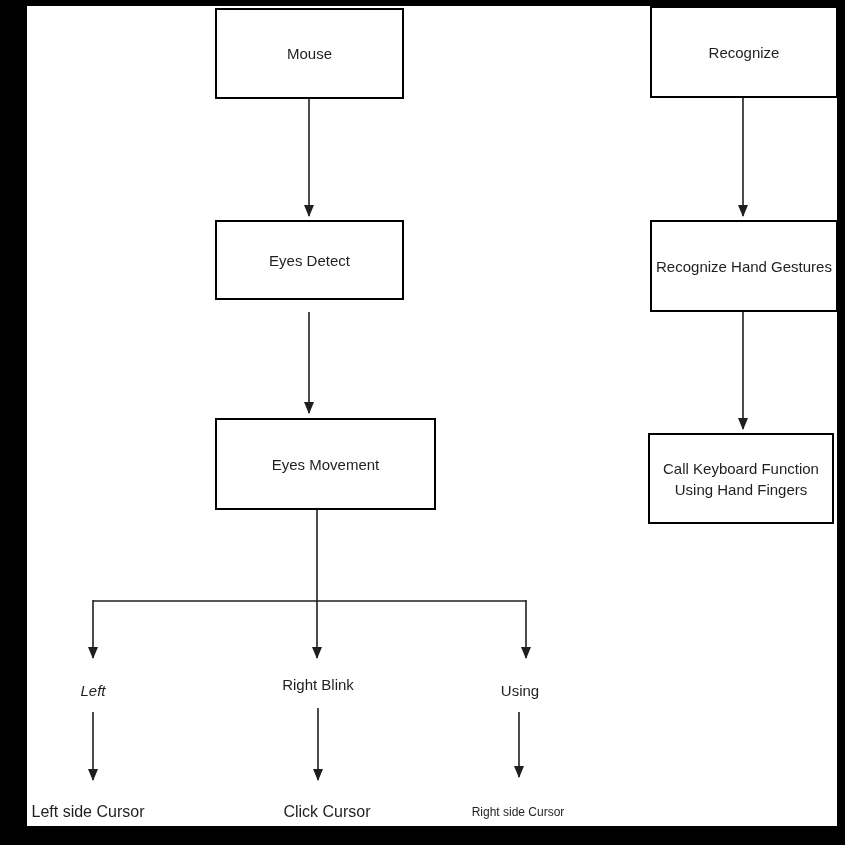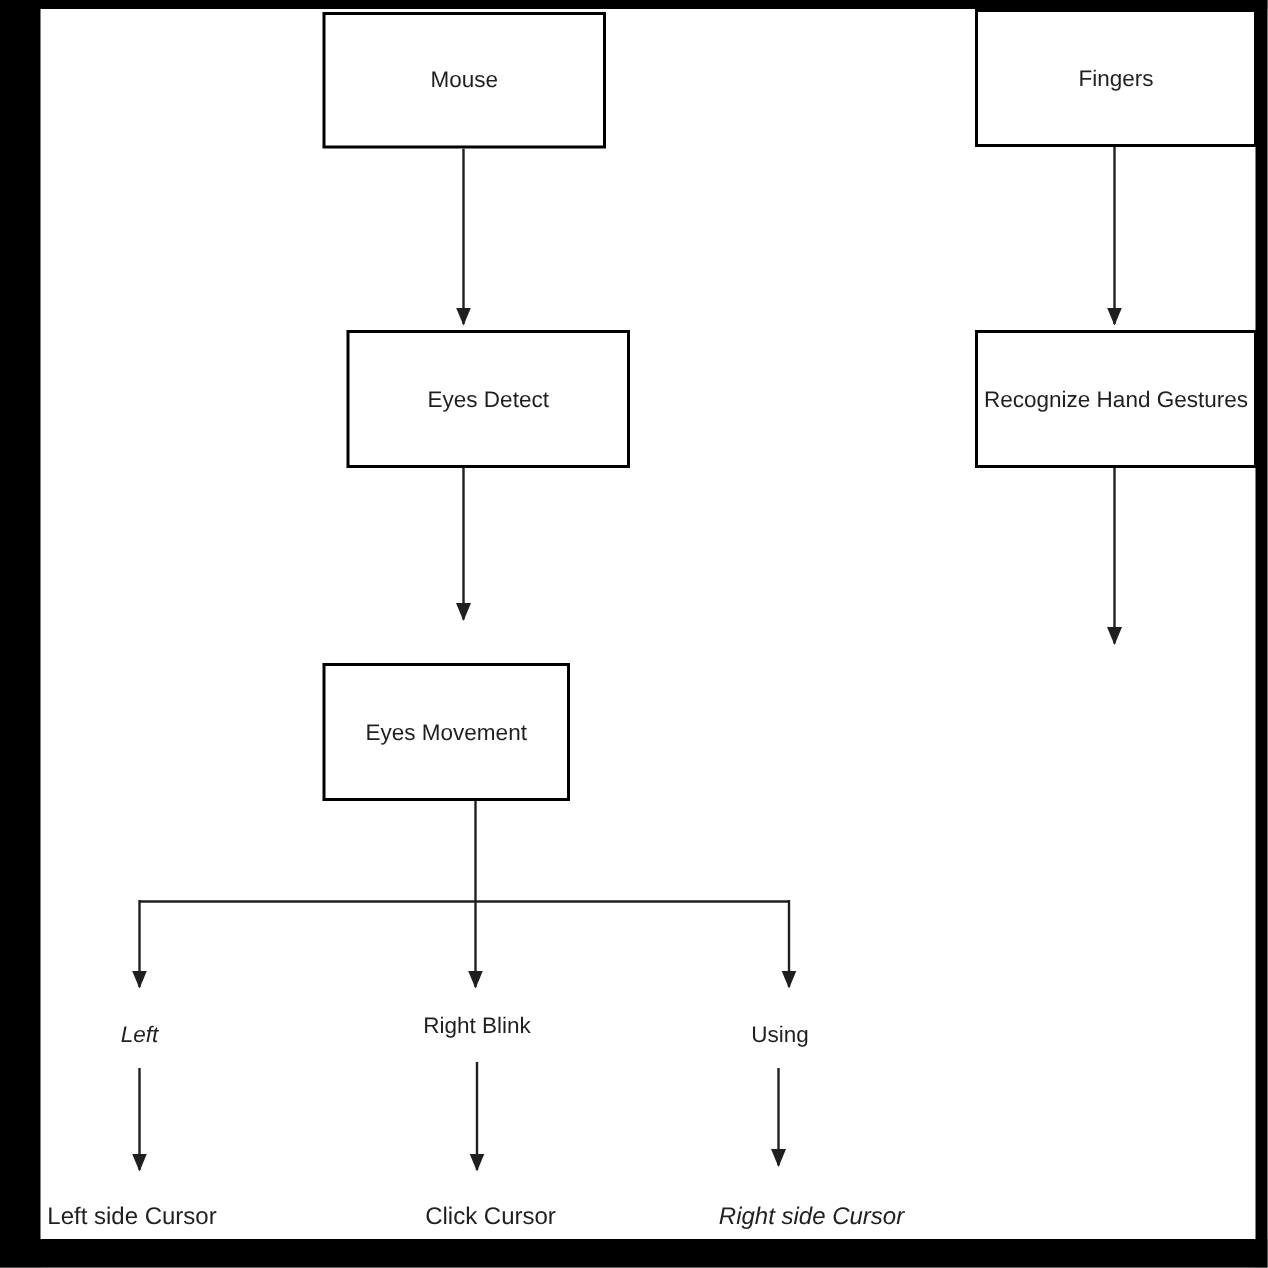--- a/index.html
+++ b/index.html
@@ -38,40 +38,40 @@
     box-sizing:border-box;
     background:var(--box-fill);
     border:2px solid var(--box-border);
     display:flex;align-items:center;justify-content:center;
     text-align:center;
     font-size:15px;line-height:1.4;
     z-index:10;
     padding:2px;
   }
   #node-mouse{left:215px;top:8px;width:189px;height:91px;}
-  #node-eyes-detect{left:231px;top:220px;width:189px;height:92px;}
-  #node-eyes-movement{left:215px;top:418px;width:165px;height:92px;margin-top:24px;}
+  #node-eyes-detect{left:215px;top:220px;width:189px;height:80px;}
+  #node-eyes-movement{left:215px;top:418px;width:221px;height:92px;}
   #node-keyboard{left:650px;top:6px;width:188px;height:92px;}
   #node-recognize-hand-gestures{left:650px;top:220px;width:188px;height:92px;}
   #node-call-keyboard-function{left:648px;top:433px;width:186px;height:91px;padding:2px 0;}
 
   
   .float-label{
     position:absolute;
     transform:translate(-50%,-50%);
     white-space:nowrap;
     font-size:15px;
     z-index:10;
   }
   #label-left{left:93px;top:690px;font-style:italic;}
   #label-eyes-blink{left:318px;top:684px;}
   #label-right{left:520px;top:690px;}
   #label-left-side-cursor{left:88px;top:812px;font-size:16px;}
   #label-click-cursor{left:327px;top:812px;font-size:16px;text-align:right;}
-  #label-right-side-cursor{left:541px;top:812px;font-size:16px;font-style:italic;}
+  #label-right-side-cursor{left:518px;top:812px;font-size:12px;}
 </style>
 </head>
 <body>
 
 <div id="stage">
 
   <svg id="connector-layer" width="845" height="845" viewBox="0 0 845 845">
     <defs>
       <marker id="arrow" markerUnits="userSpaceOnUse" markerWidth="14" markerHeight="12" refX="11" refY="5" orient="auto">
         <path class="arrowhead-shape" d="M0,0 L12,5 L0,10 Z"></path>
@@ -90,22 +90,23 @@
     <line x1="526" y1="600" x2="526" y2="658" marker-end="url(#arrow)"></line>
 
     <line x1="93" y1="712" x2="93" y2="780" marker-end="url(#arrow)"></line>
     <line x1="318" y1="708" x2="318" y2="780" marker-end="url(#arrow)"></line>
     <line x1="519" y1="712" x2="519" y2="777" marker-end="url(#arrow)"></line>
   </svg>
 
   <div class="node" id="node-mouse">Mouse</div>
   <div class="node" id="node-eyes-detect">Eyes Detect</div>
   <div class="node" id="node-eyes-movement">Eyes Movement</div>
-  <div class="node" id="node-keyboard">Fingers</div>
+  <div class="node" id="node-keyboard">Recognize</div>
   <div class="node" id="node-recognize-hand-gestures">Recognize Hand Gestures</div>
+  <div class="node" id="node-call-keyboard-function">Call Keyboard Function Using Hand Fingers</div>
 
   <div class="float-label" id="label-left">Left</div>
   <div class="float-label" id="label-eyes-blink">Right Blink</div>
   <div class="float-label" id="label-right">Using</div>
   <div class="float-label" id="label-left-side-cursor">Left side Cursor</div>
   <div class="float-label" id="label-click-cursor">Click Cursor</div>
   <div class="float-label" id="label-right-side-cursor">Right side Cursor</div>
 
   <div class="frame" id="frame-top"></div>
   <div class="frame" id="frame-left"></div>

